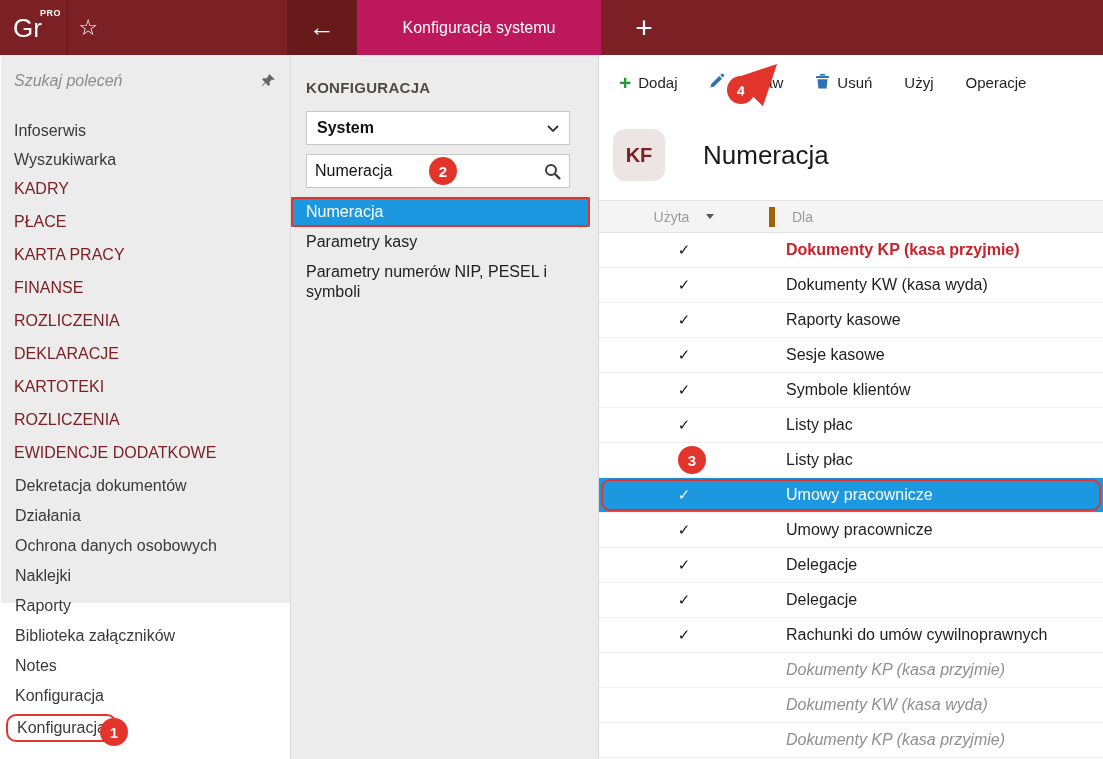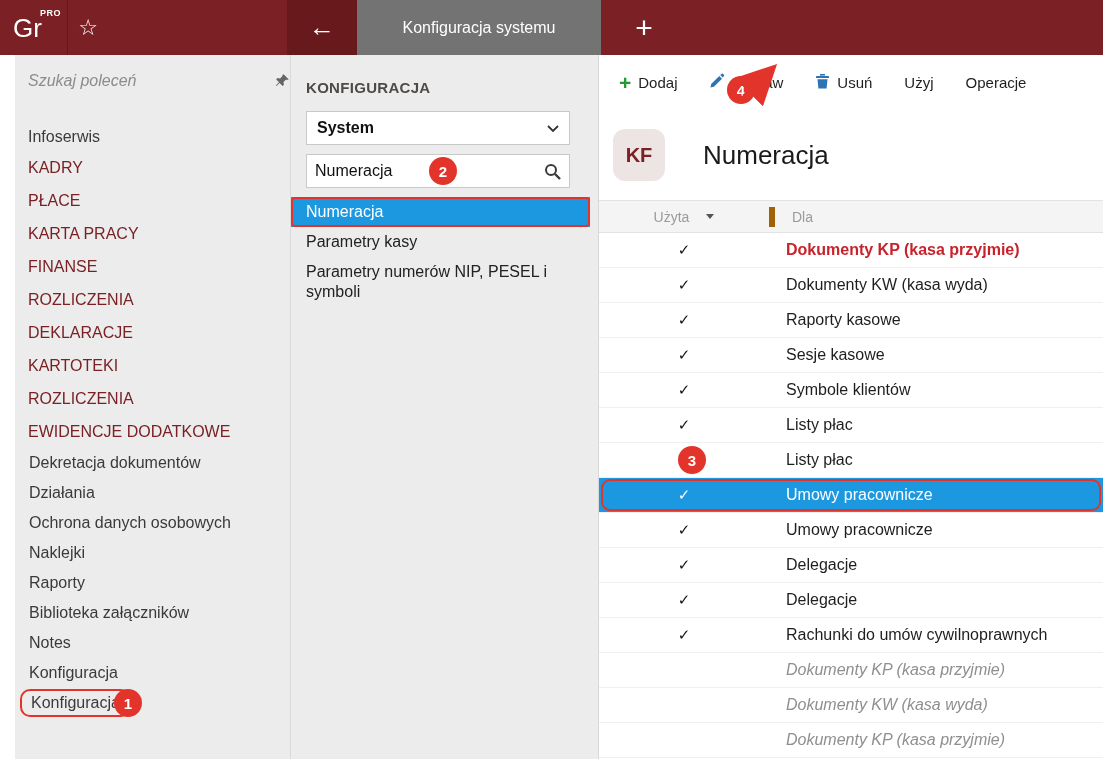--- a/index.html
+++ b/index.html
@@ -8,31 +8,31 @@
   .app{position:relative;width:1103px;height:759px;overflow:hidden;background:#fff}
 
   
   .topbar{position:absolute;left:0;top:0;width:1103px;height:55px;background:#7B2125;color:#fff}
   .topbar>div{position:absolute;top:0;height:55px;display:flex;align-items:center;justify-content:center}
   .logo{left:0;width:68px;border-right:1px solid rgba(0,0,0,.22)}
   .logo-main{font-size:26px;line-height:1;margin-right:12px}
   .logo-sup{position:absolute;top:8px;right:6px;font-size:9px;font-weight:bold;letter-spacing:.5px}
   .star-btn{left:68px;width:40px;font-size:22px;cursor:pointer}
   .back-btn{left:287px;width:70px;background:#68191C;font-size:26px;cursor:pointer}
-  .tab{left:357px;width:244px;background:#737373;font-size:16px;cursor:pointer}
+  .tab{left:357px;width:244px;background:#be185d;font-size:16px;cursor:pointer}
   .newtab-btn{left:622px;width:44px;font-size:30px;font-weight:300;cursor:pointer}
 
   
-  .sidebar{position:absolute;left:15px;top:55px;width:290px;height:704px;background:#ECECEC}
+  .sidebar{position:absolute;left:1px;top:55px;width:290px;height:548px;background:#ECECEC}
   .side-search{position:relative;height:52px;display:flex;align-items:center;padding:0 40px 0 13px}
   .side-search input{width:100%;background:transparent;border:0;outline:0;font-family:"Liberation Sans",sans-serif;font-size:16px;color:#555}
   .side-search input::placeholder{font-style:italic;color:#8C8C8C}
   .pin-icon{position:absolute;right:15px;top:18px}
   .side-menu{list-style:none;padding-top:15px}
-  .side-item{display:flex;align-items:center;padding-left:13px;font-size:16px;color:#3A3A3A;cursor:pointer;position:relative}
+  .side-item{display:flex;align-items:flex-start;padding-left:13px;font-size:16px;color:#3A3A3A;cursor:pointer;position:relative}
   .side-item.normal{height:29px}
   .side-item.category{height:33px;color:#7B2125;font-weight:400}
   .side-item.sub{height:30px;padding-left:14px}
   .outline-red{border:2px solid #E3342C;border-radius:10px;padding:3px 9px;margin:-3px 0 -3px -9px}
   .badge-step1{position:absolute;left:99px;top:1px}
 
   
   .panel{position:absolute;left:290px;top:55px;width:308px;height:704px;background:#ECECEC;border-left:1px solid #DADADA;padding:0 28px 0 15px}
   .panel-title{margin-top:24px;font-size:15px;font-weight:700;color:#4E4A47;letter-spacing:.3px}
   .dropdown{margin-top:15px;height:34px;background:#fff;border:1px solid #C9C9C9;display:flex;align-items:center;justify-content:space-between;padding:0 10px;font-size:16px;font-weight:700;color:#111;cursor:pointer}
@@ -103,20 +103,23 @@
       <span class="pin-icon">
         <svg width="15" height="15" viewBox="0 0 15 15">
           <path d="M8.6 1.2l5.2 5.2-2.1.7-.6-.6-2.6 2.6.4 2.6-1.3 1.3-3-3L1.4 13l-.6-.6 3.2-3.2-2.8-2.8L2.5 5l2.6.4 2.6-2.6-.6-.6z" fill="#666"></path>
         </svg>
       </span>
     </div>
     <ul class="side-menu" id="sidebar-menu">
         <li class="side-item normal">
           <span class="side-label">Infoserwis</span>
         </li>
+        <li class="side-item normal">
+          <span class="side-label">Wyszukiwarka</span>
+        </li>
         <li class="side-item category">
           <span class="side-label">KADRY</span>
         </li>
         <li class="side-item category">
           <span class="side-label">PŁACE</span>
         </li>
         <li class="side-item category">
           <span class="side-label">KARTA PRACY</span>
         </li>
         <li class="side-item category">

